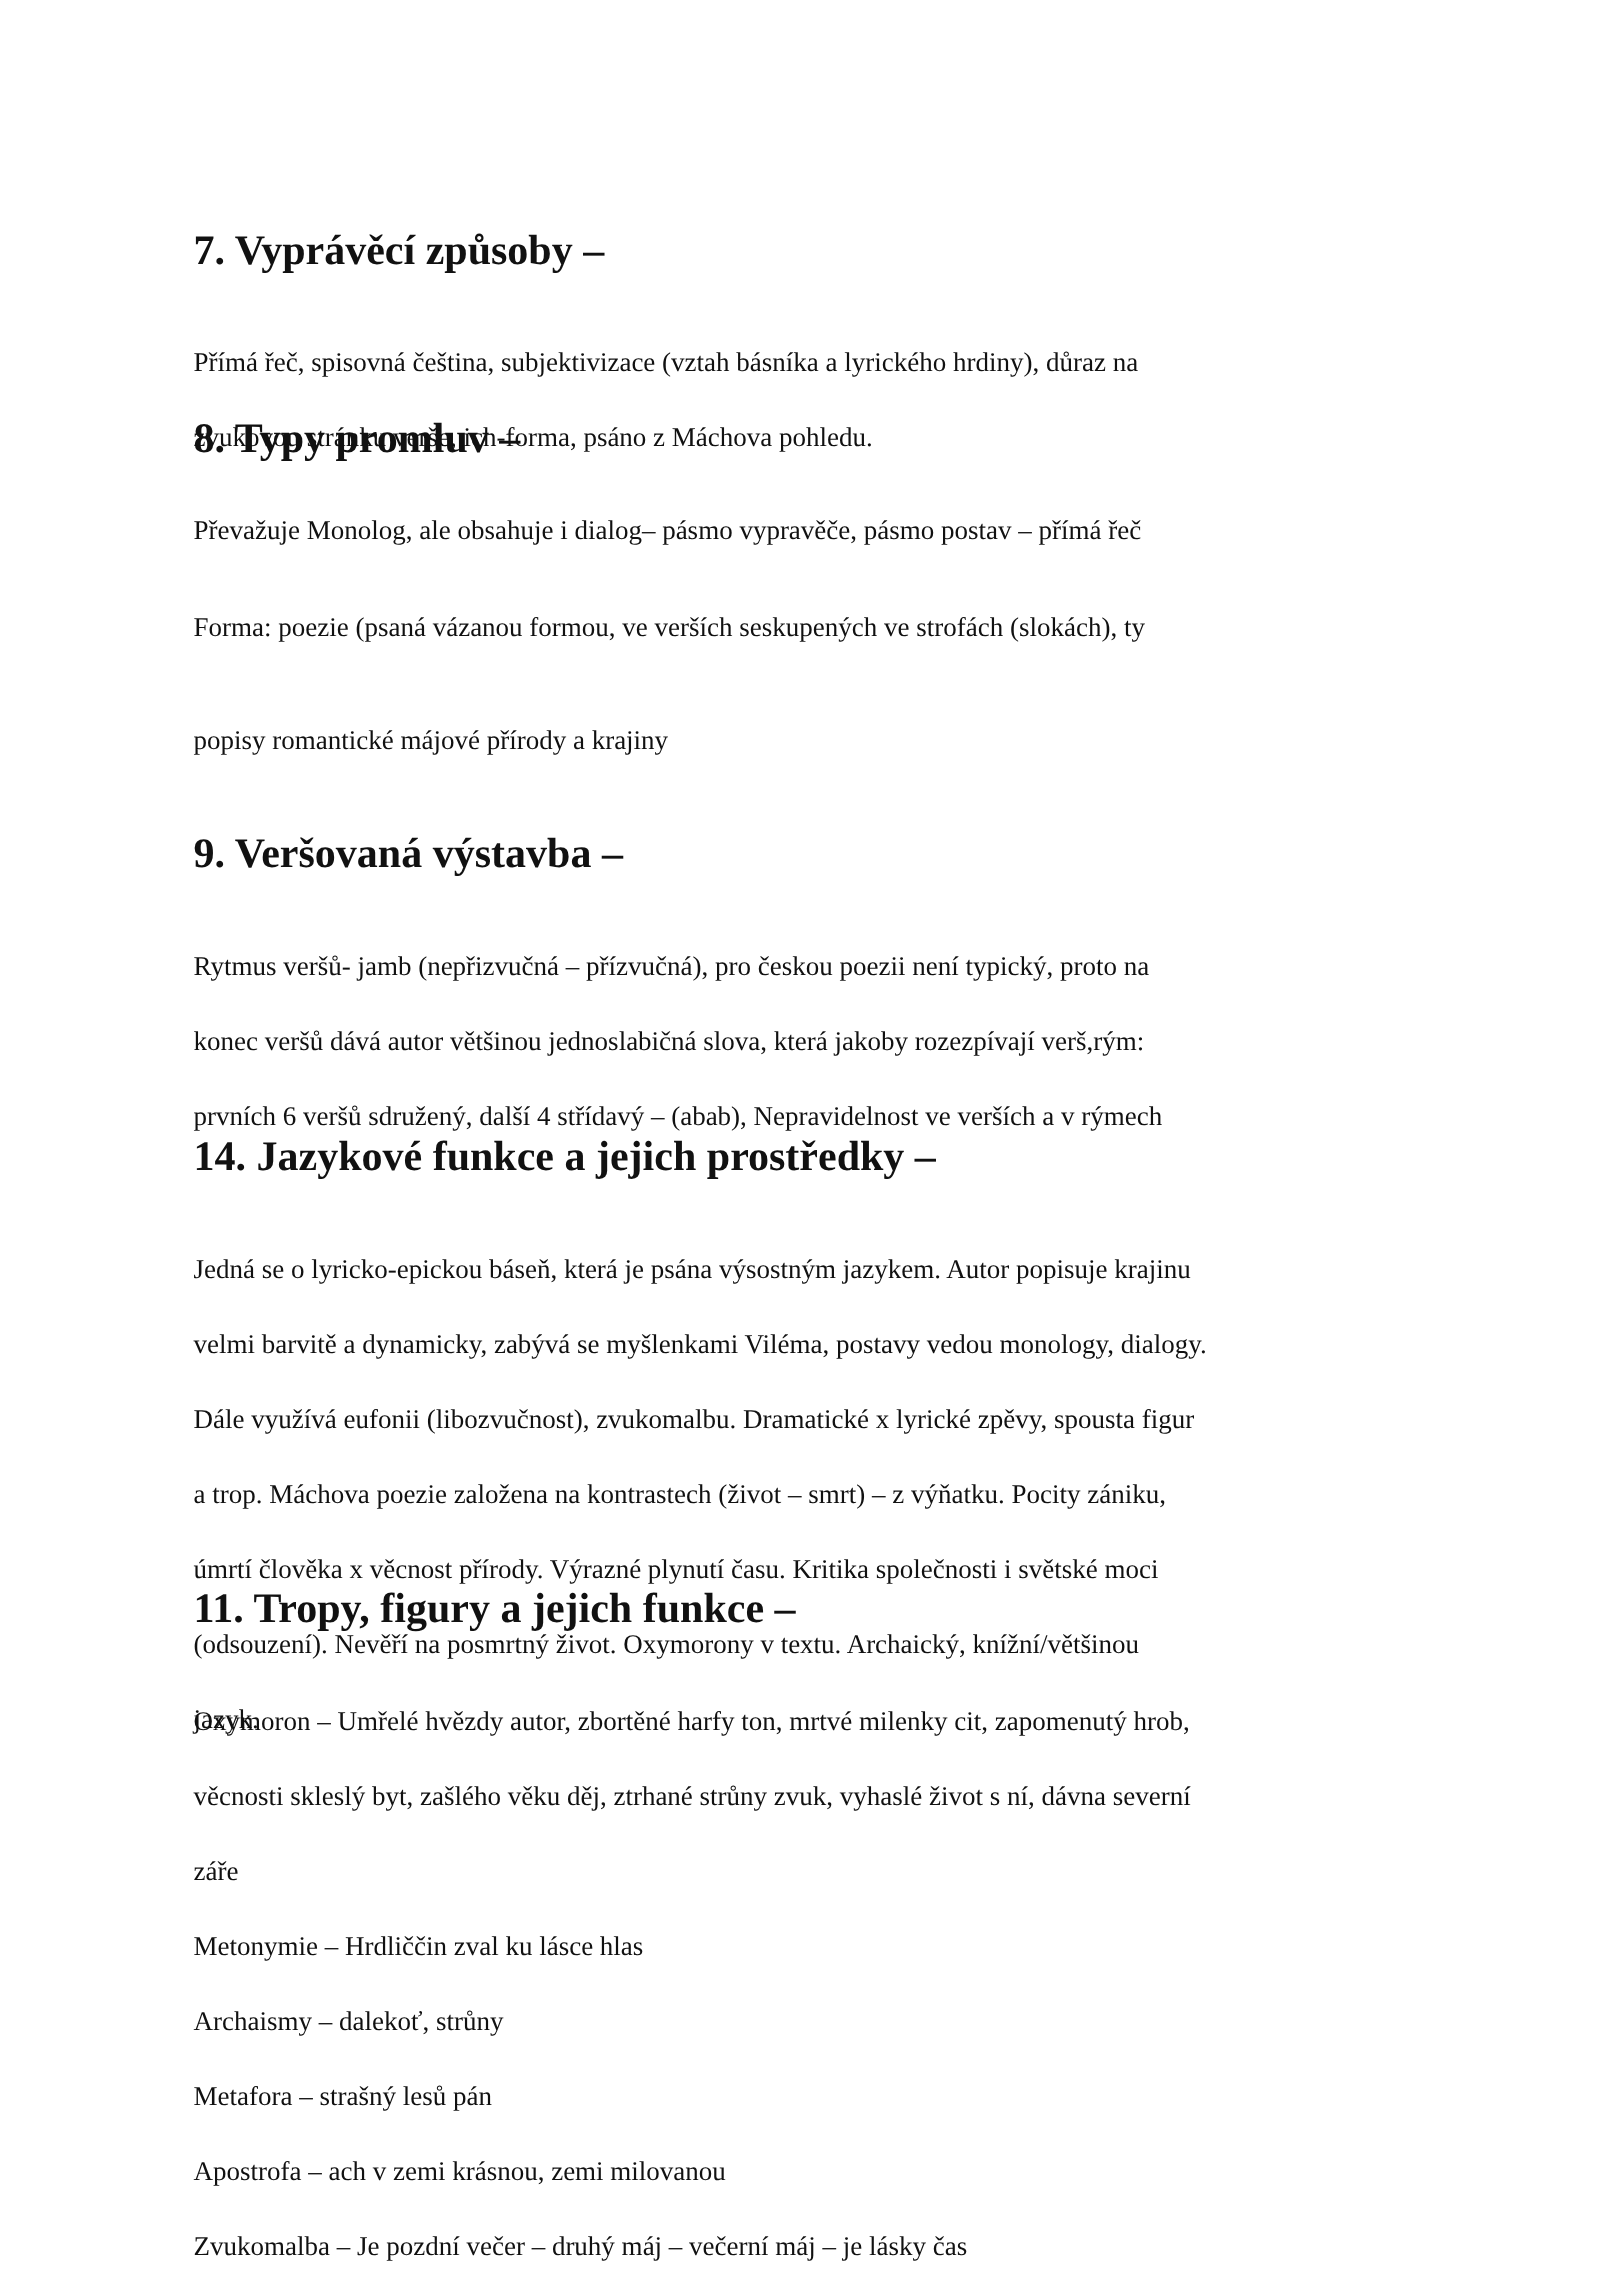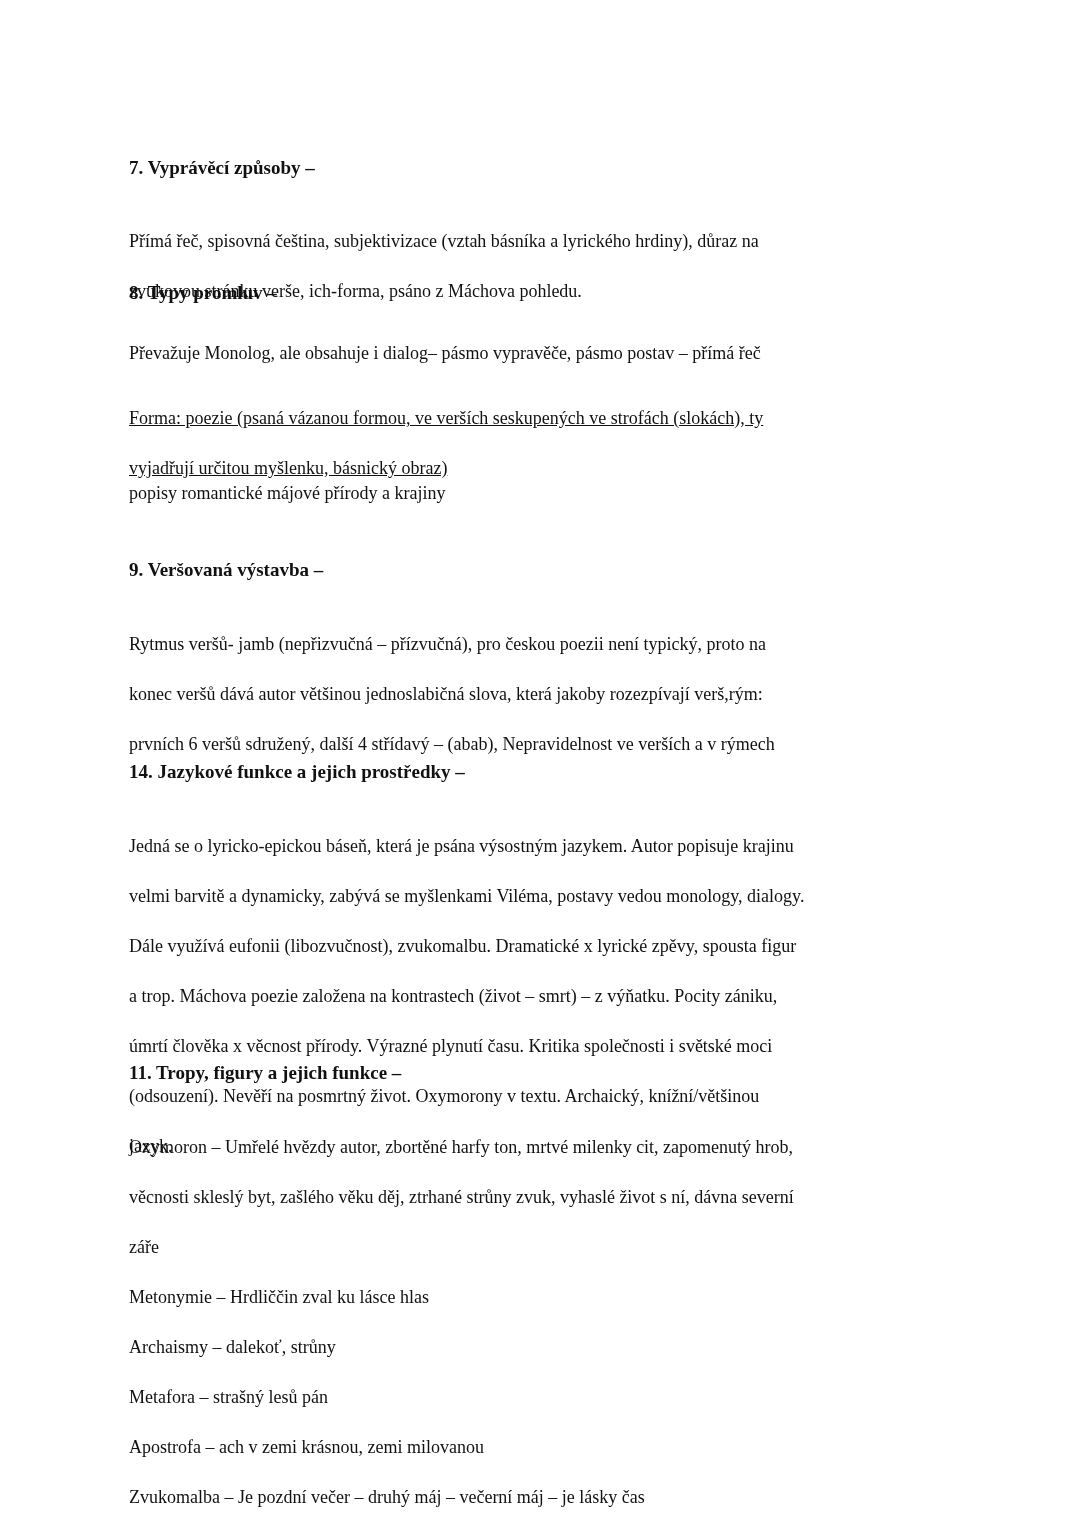--- a/index.html
+++ b/index.html
@@ -18,21 +18,21 @@
     .page {
       position: absolute;
       left: 129px;
       top: 0;
       width: 830px;
     }
     .heading {
       position: absolute;
       left: 0;
       font-weight: bold;
-      font-size: 19px;
+      font-size: 28px;
       line-height: 25px;
       white-space: nowrap;
       margin: 0;
     }
     .para {
       position: absolute;
       left: 0;
       font-size: 18px;
       line-height: 25px;
       margin: 0;
@@ -52,23 +52,22 @@
   <h2 class="heading" style="top:155px;">7. Vyprávěcí způsoby –</h2>
   <p class="para" style="top:204px;">
     <span class="line">Přímá řeč, spisovná čeština, subjektivizace (vztah básníka a lyrického hrdiny), důraz na</span>
     <span class="line">zvukovou stránku verše, ich-forma, psáno z Máchova pohledu.</span>
   </p>
 
   <h2 class="heading" style="top:280px;">8. Typy promluv –</h2>
   <p class="para" style="top:316px;">
     <span class="line">Převažuje Monolog, ale obsahuje i dialog– pásmo vypravěče, pásmo postav – přímá řeč</span>
   </p>
-  <p class="para" style="top:381px;text-decoration:underline;">
+  <p class="para" style="top:381px;">
     <span class="line">Forma: poezie (psaná vázanou formou, ve verších seskupených ve strofách (slokách), ty</span>
-    <span class="line">vyjadřují určitou myšlenku, básnický obraz)</span>
   </p>
   <p class="para" style="top:456px;">
     <span class="line">popisy romantické májové přírody a krajiny</span>
   </p>
 
   <h2 class="heading" style="top:557px;">9. Veršovaná výstavba –</h2>
   <p class="para" style="top:607px;">
     <span class="line">Rytmus veršů- jamb (nepřizvučná – přízvučná), pro českou poezii není typický, proto na</span>
     <span class="line">konec veršů dává autor většinou jednoslabičná slova, která jakoby rozezpívají verš,rým:</span>
     <span class="line">prvních 6 veršů sdružený, další 4 střídavý – (abab), Nepravidelnost ve verších a v rýmech</span>

